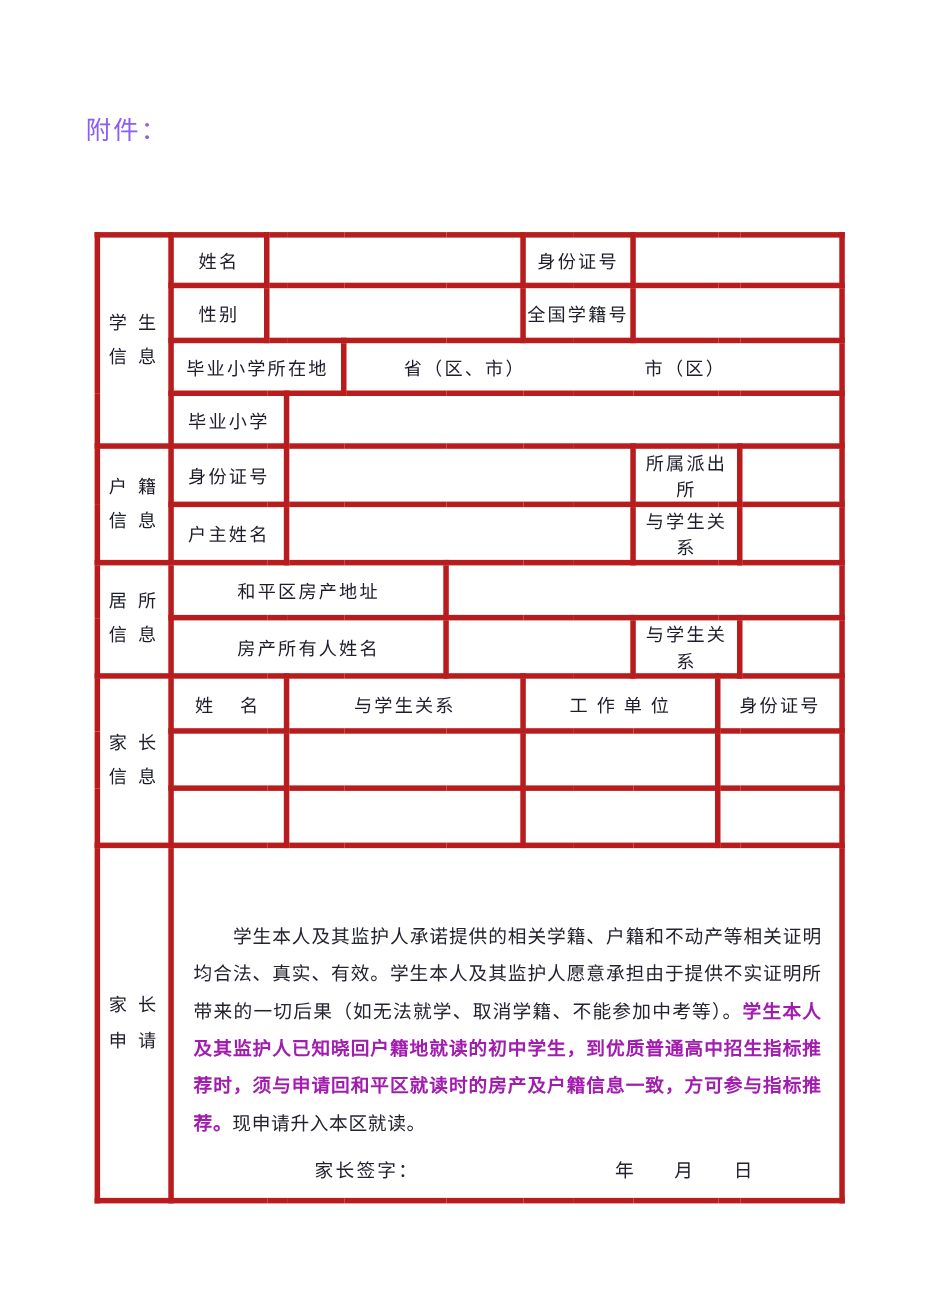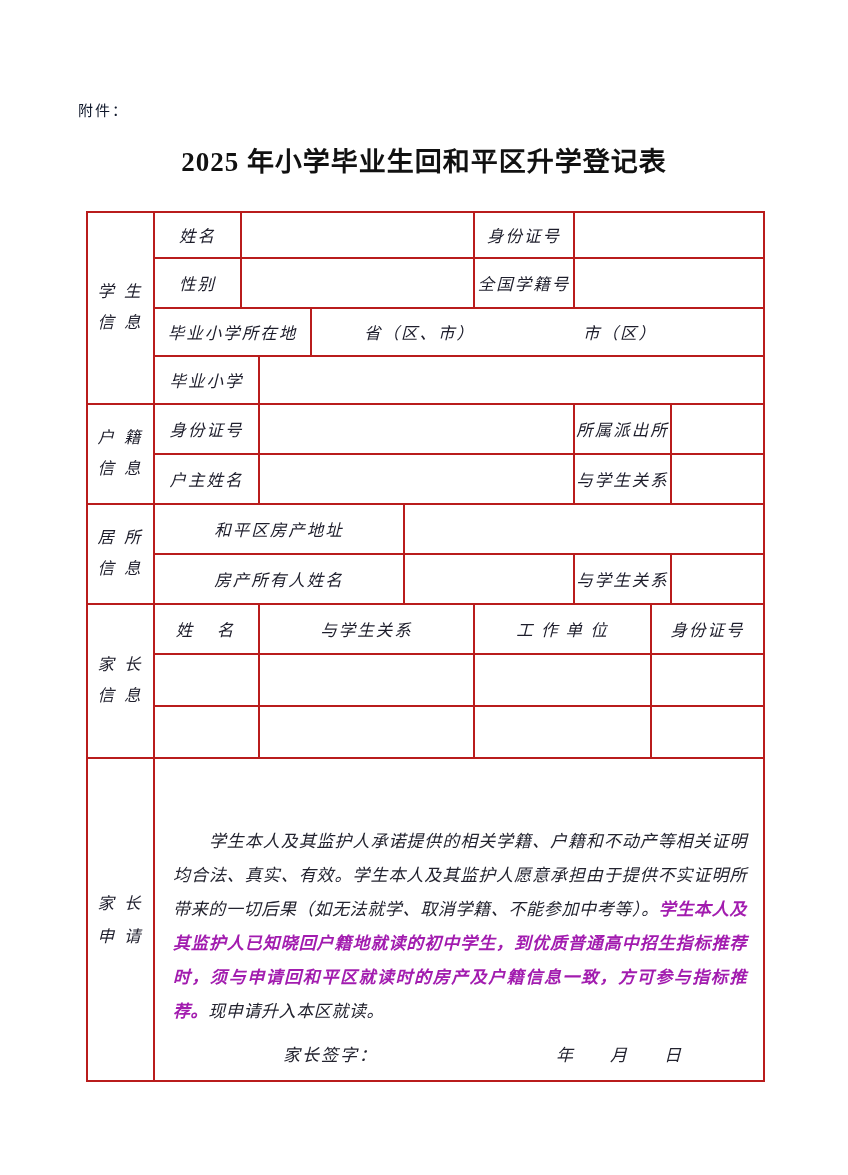--- a/index.html
+++ b/index.html
@@ -20,24 +20,24 @@
     width: 848px;
     height: 1175px;
     box-sizing: border-box;
   }
 
   
   .attach-label {
     position: absolute;
     left: 78px;
     top: 99px;
-    font-size: 15px;
+    font-size: 23px;
     letter-spacing: 2px;
     font-family: "Liberation Serif", "DejaVu Serif", serif;
-    color: #0f172a;
+    color: #8b5cf6;
     white-space: nowrap;
   }
   .doc-title {
     position: absolute;
     left: 0;
     top: 140px;
     width: 848px;
     text-align: center;
     font-size: 27px;
     font-weight: bold;
@@ -49,28 +49,27 @@
   
   .form-table {
     position: absolute;
     left: 86px;
     top: 211px;
     width: 677px;
     border-collapse: collapse;
     table-layout: fixed;
   }
   .form-table td {
-    border: 2px solid #b91c1c;
+    border: 5px solid #b91c1c;
     padding: 0;
     font-size: 16.5px;
     color: #1d1d2b;
     vertical-align: middle;
     text-align: center;
     font-family: "Liberation Serif", "DejaVu Serif", serif;
-    font-style: italic;
   }
   .sec-label {
     font-size: 16.5px;
     letter-spacing: 3px;
     line-height: 1.85;
     color: #20202e;
     margin-left: 20px;
   }
   .lbl {
     letter-spacing: 2px;
@@ -143,21 +142,20 @@
   .vlabel-2 {
     line-height: 2.0;
   }
 </style>
 </head>
 <body>
 
 <div class="page">
 
   <div class="attach-label">附件：</div>
-  <div class="doc-title">2025 年小学毕业生回和平区升学登记表</div>
 
   <table class="form-table">
     <colgroup>
       <col style="width:67px">
       <col style="width:87px">
       <col style="width:18px">
       <col style="width:52px">
       <col style="width:93px">
       <col style="width:70px">
       <col style="width:45px">

